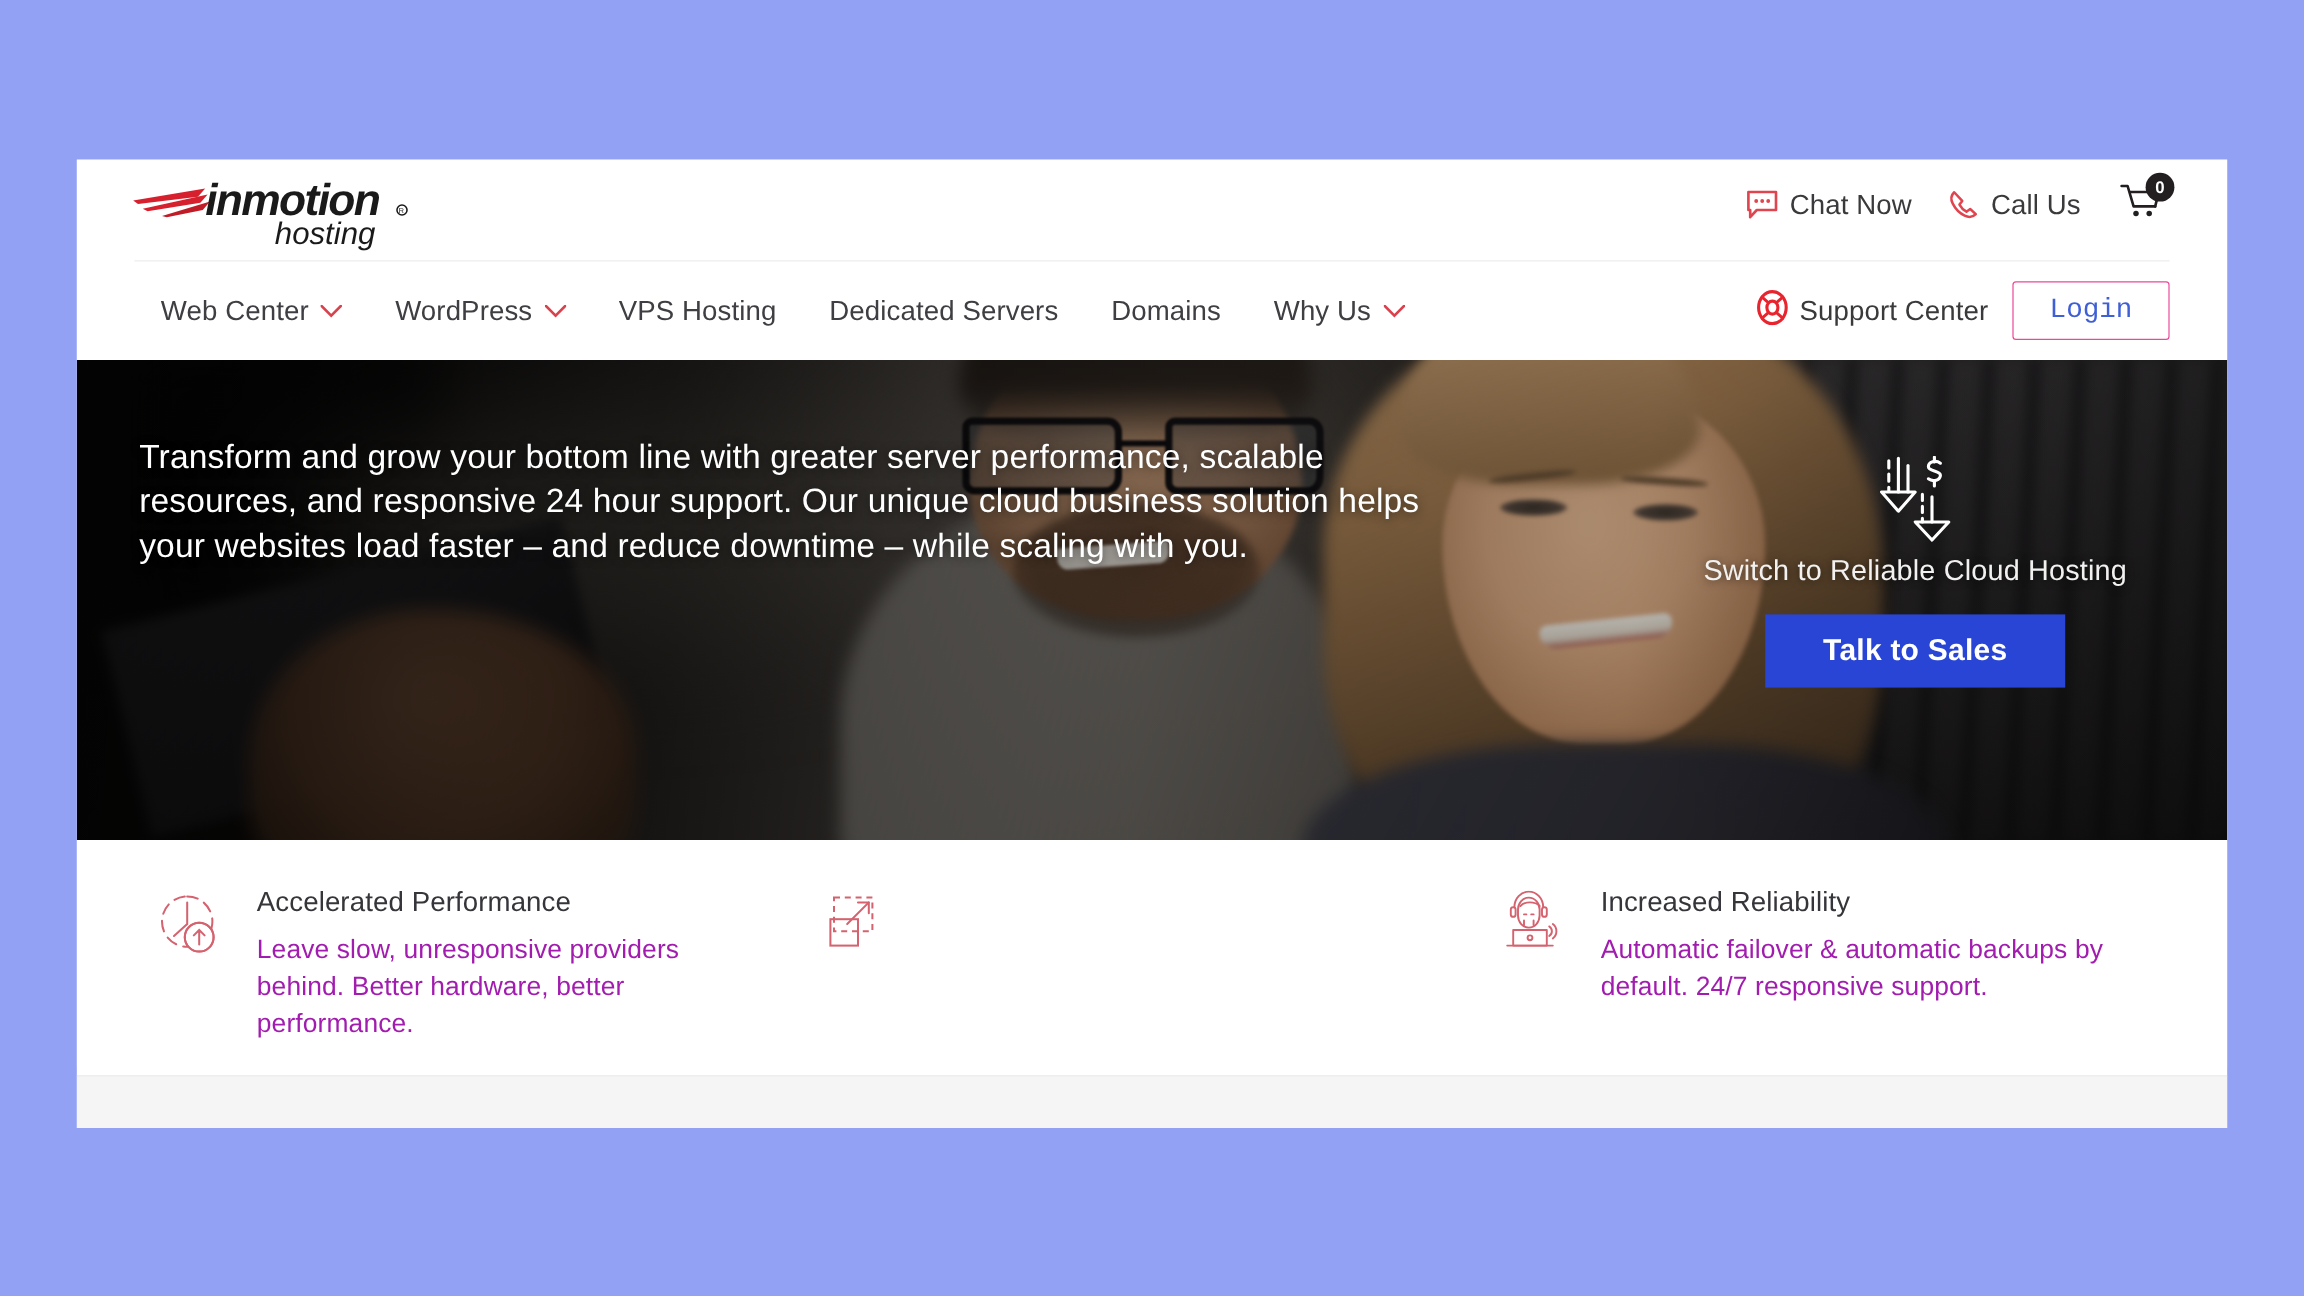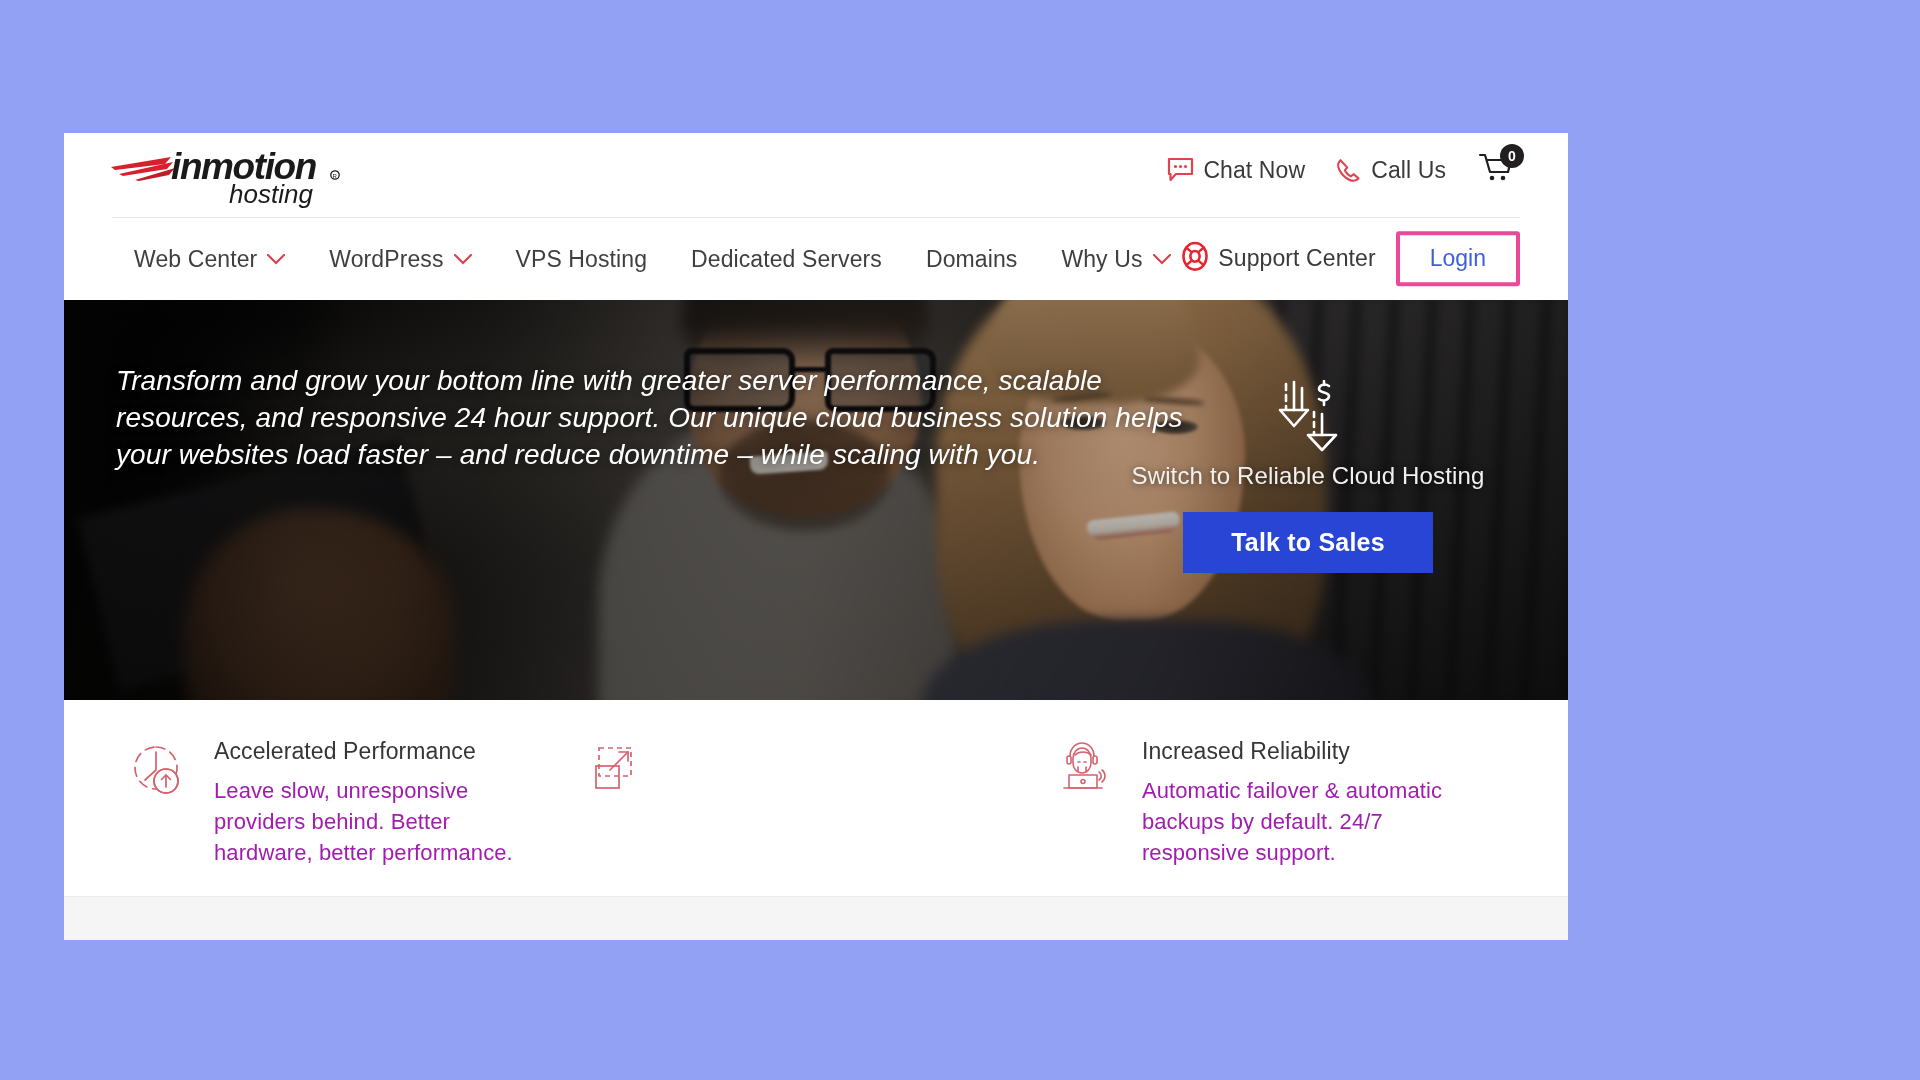--- a/index.html
+++ b/index.html
@@ -5,21 +5,21 @@
   * { box-sizing: border-box; margin: 0; padding: 0; }
   html, body {
     width: 1920px; height: 1080px;
     background: #93a1f5;
     font-family: "Liberation Sans", sans-serif;
     overflow: hidden;
   }
   #page {
     position: absolute;
     left: 64px; top: 133px;
-    width: 1504px; height: 807px;
+    width: 1792px; height: 807px;
     background: #ffffff;
     overflow: hidden;
   }
 
   
   .topbar {
     position: relative;
     height: 85px;
     background: #fff;
   }
@@ -104,28 +104,28 @@
   .support {
     display: flex;
     align-items: center;
     gap: 9px;
     font-size: 23px;
     color: #3a3a3c;
     cursor: pointer;
     letter-spacing: .1px;
   }
   .login-btn {
-    border: 4px solid #ec4899;
+    border: 1px solid #ec4899;
     border-radius: 3px;
     color: #3f5fd6;
     font-size: 23px;
     padding: 11px 30px;
     background: #fff;
     cursor: pointer;
-    font-family: Liberation Sans, sans-serif;
+    font-family: Liberation Mono, monospace;
     line-height: 1.1;
   }
 
   
   .hero {
     position: relative;
     height: 400px;
     overflow: hidden;
     background: #2a2724;
   }
@@ -292,21 +292,20 @@
     line-height: 1.05;
     text-shadow: 0 1px 10px rgba(0,0,0,.45);
   }
   .hero-sub {
     margin-top: 14px;
     color: #fff;
     font-size: 28px;
     line-height: 1.33;
     letter-spacing: .1px;
     text-shadow: 0 1px 8px rgba(0,0,0,.5);
-    font-style: italic;
   }
 
   .hero-cta {
     position: absolute;
     right: 70px; top: 80px;
     width: 380px;
     text-align: center;
     z-index: 5;
   }
   .cta-icon { display:flex; justify-content:center; margin-bottom: 10px; }

